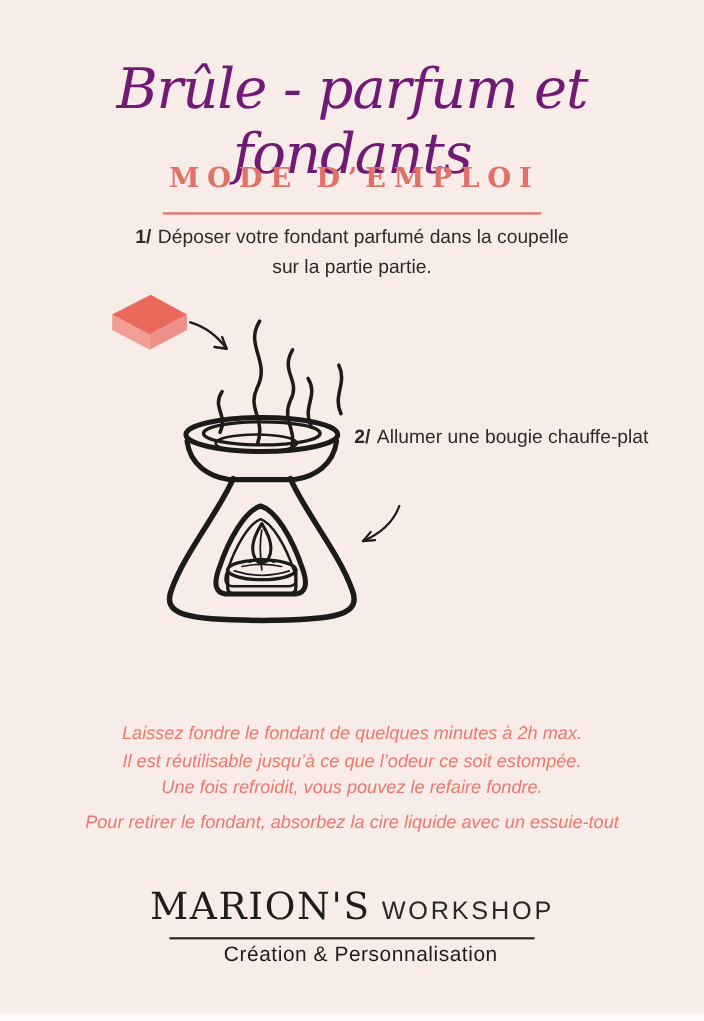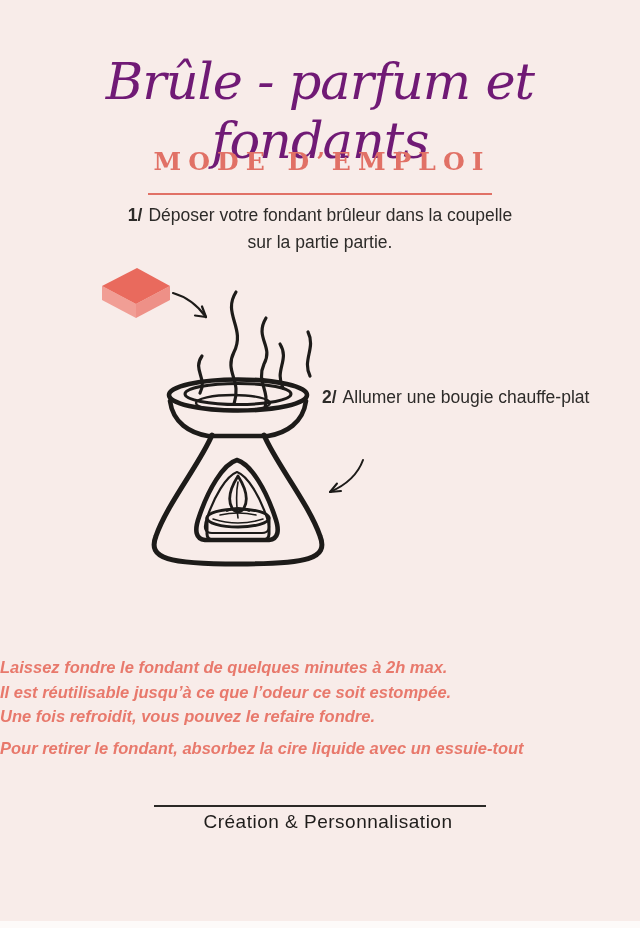--- a/index.html
+++ b/index.html
@@ -77,21 +77,22 @@
     top: 252px;
     left: 40px;
     width: 560px;
     height: 352px;
   }
   
   .note {
     position: absolute;
     left: 0;
     width: 100%;
-    font-weight: 700;
+    text-align: center;
+    font-weight: 400;
     font-style: italic;
     font-size: 16.5px;
     line-height: 24.5px;
     color: #e8796c;
   }
   .note-melting { top: 655px; }
   .note-removal { top: 736px; }
   .ln { display: block; }
   .step-1 .ln:first-child, .step-2 .ln:first-child { display: block; }
   .step-1 .ln:first-child span, .step-2 .ln:first-child span { display: inline; }
@@ -150,21 +151,21 @@
 <div class="poster">
 
   <h1 class="title">Brûle - parfum et fondants</h1>
 
   <div class="subtitle-wrap">
     <span class="subtitle">MODE D’EMPLOI</span>
   </div>
 
   <div class="step step-1">
     <span class="ln">
-      <b class="num">1/</b><span>Déposer votre fondant brûleur dans la coupelle</span>
+      <b class="num">1/</b><span>Déposer votre fondant parfumé dans la coupelle</span>
     </span>
     <span class="ln">sur la partie partie.</span>
   </div>
 
   <svg class="illustration" viewBox="0 0 560 352" fill="none" stroke-linecap="round" stroke-linejoin="round">
 
     <g stroke="none">
       <polygon points="62,34 96,52 96,66 62,48" fill="#f19e95"></polygon>
       <polygon points="96,52 130,34 130,48 96,66" fill="#ee9087"></polygon>
       <polygon points="97,16 130,34 96,52 62,34" fill="#e96a5d"></polygon>
@@ -227,19 +228,23 @@
     <span class="ln">Laissez fondre le fondant de quelques minutes à 2h max.</span>
     <span class="ln">Il est réutilisable jusqu’à ce que l’odeur ce soit estompée.</span>
     <span class="ln">Une fois refroidit, vous pouvez le refaire fondre.</span>
   </div>
 
   <div class="note note-removal">
     <span class="ln">Pour retirer le fondant, absorbez la cire liquide avec un essuie-tout</span>
   </div>
 
   <div class="logo">
+    <div class="brandline">
+      <span class="brand-primary">MARION'S</span>
+      <span class="brand-secondary">WORKSHOP</span>
+    </div>
     <div class="logo-rule"></div>
     <div class="tagline">Création &amp; Personnalisation</div>
   </div>
 
   <div class="bottom-edge"></div>
 
 </div>
 
 </body></html>

